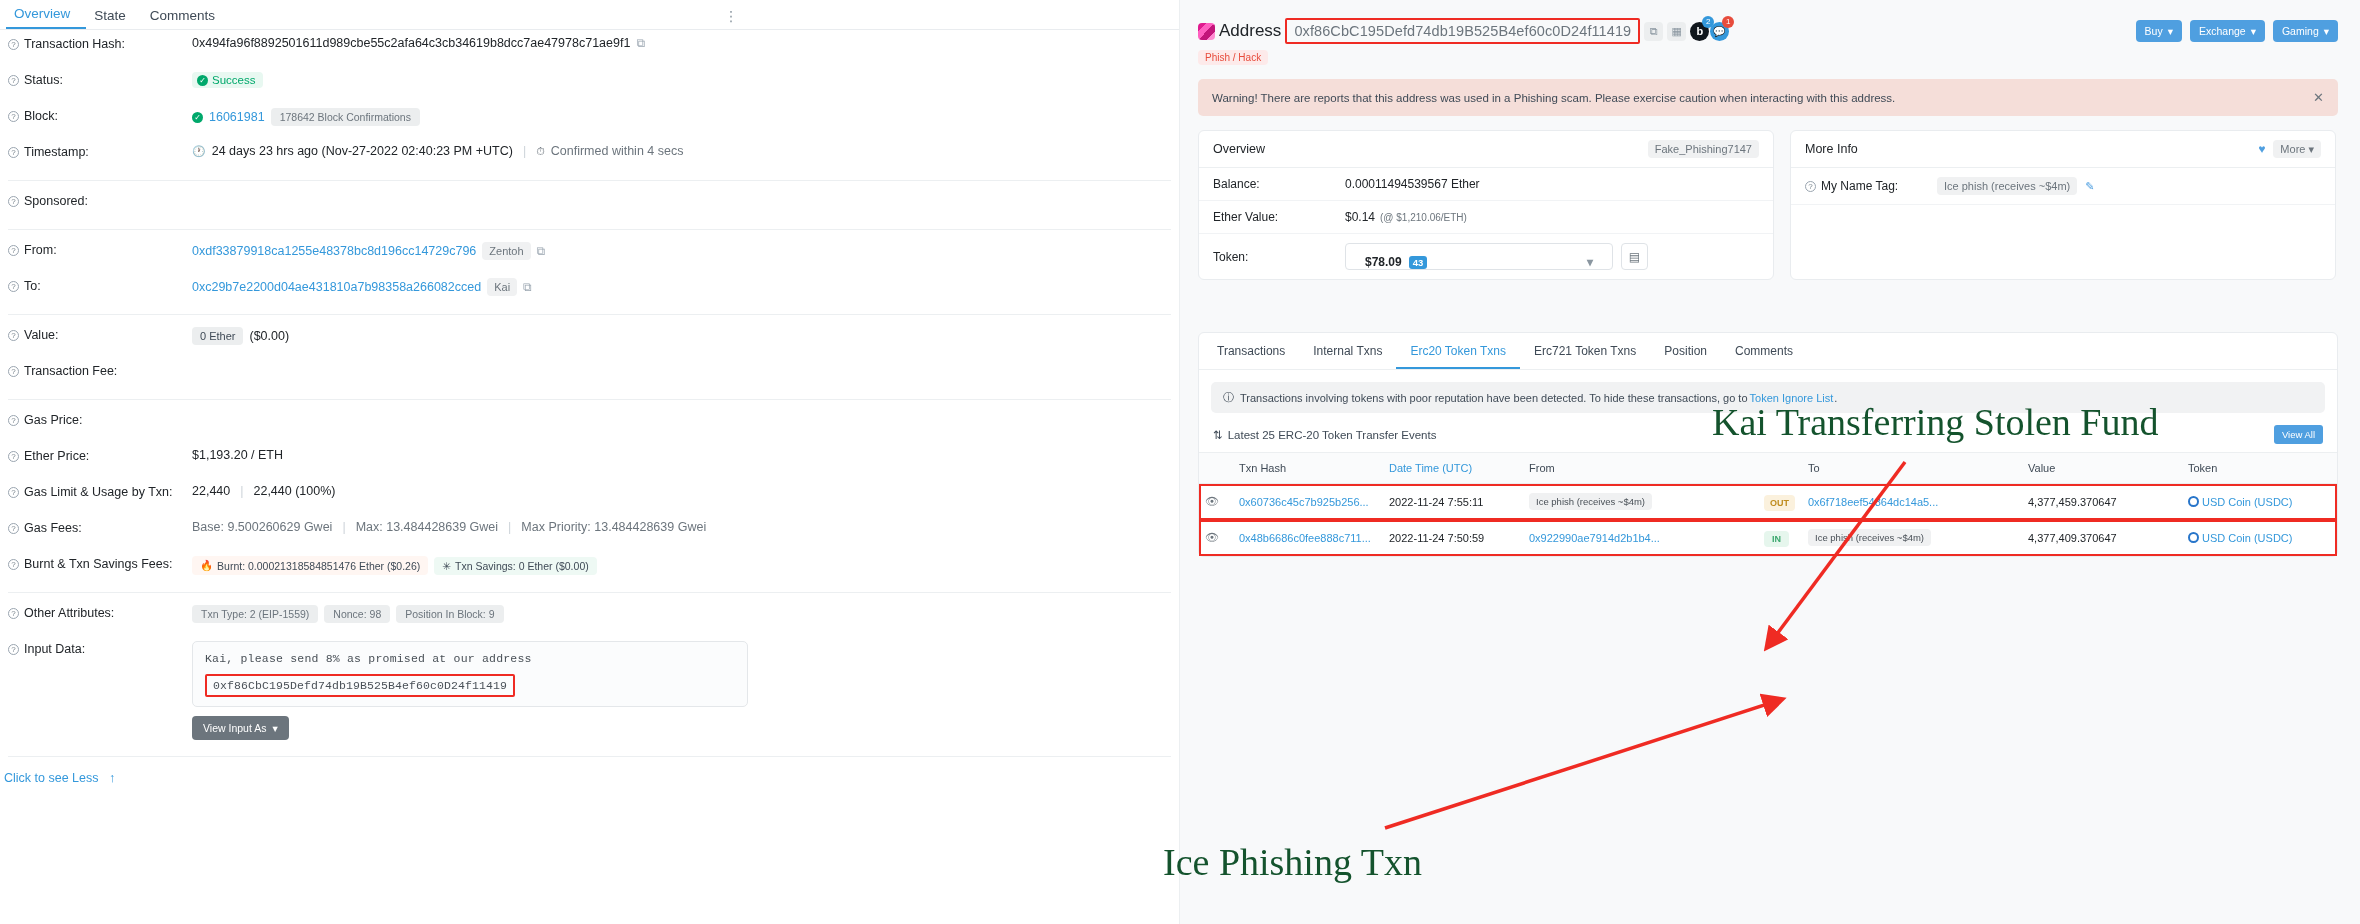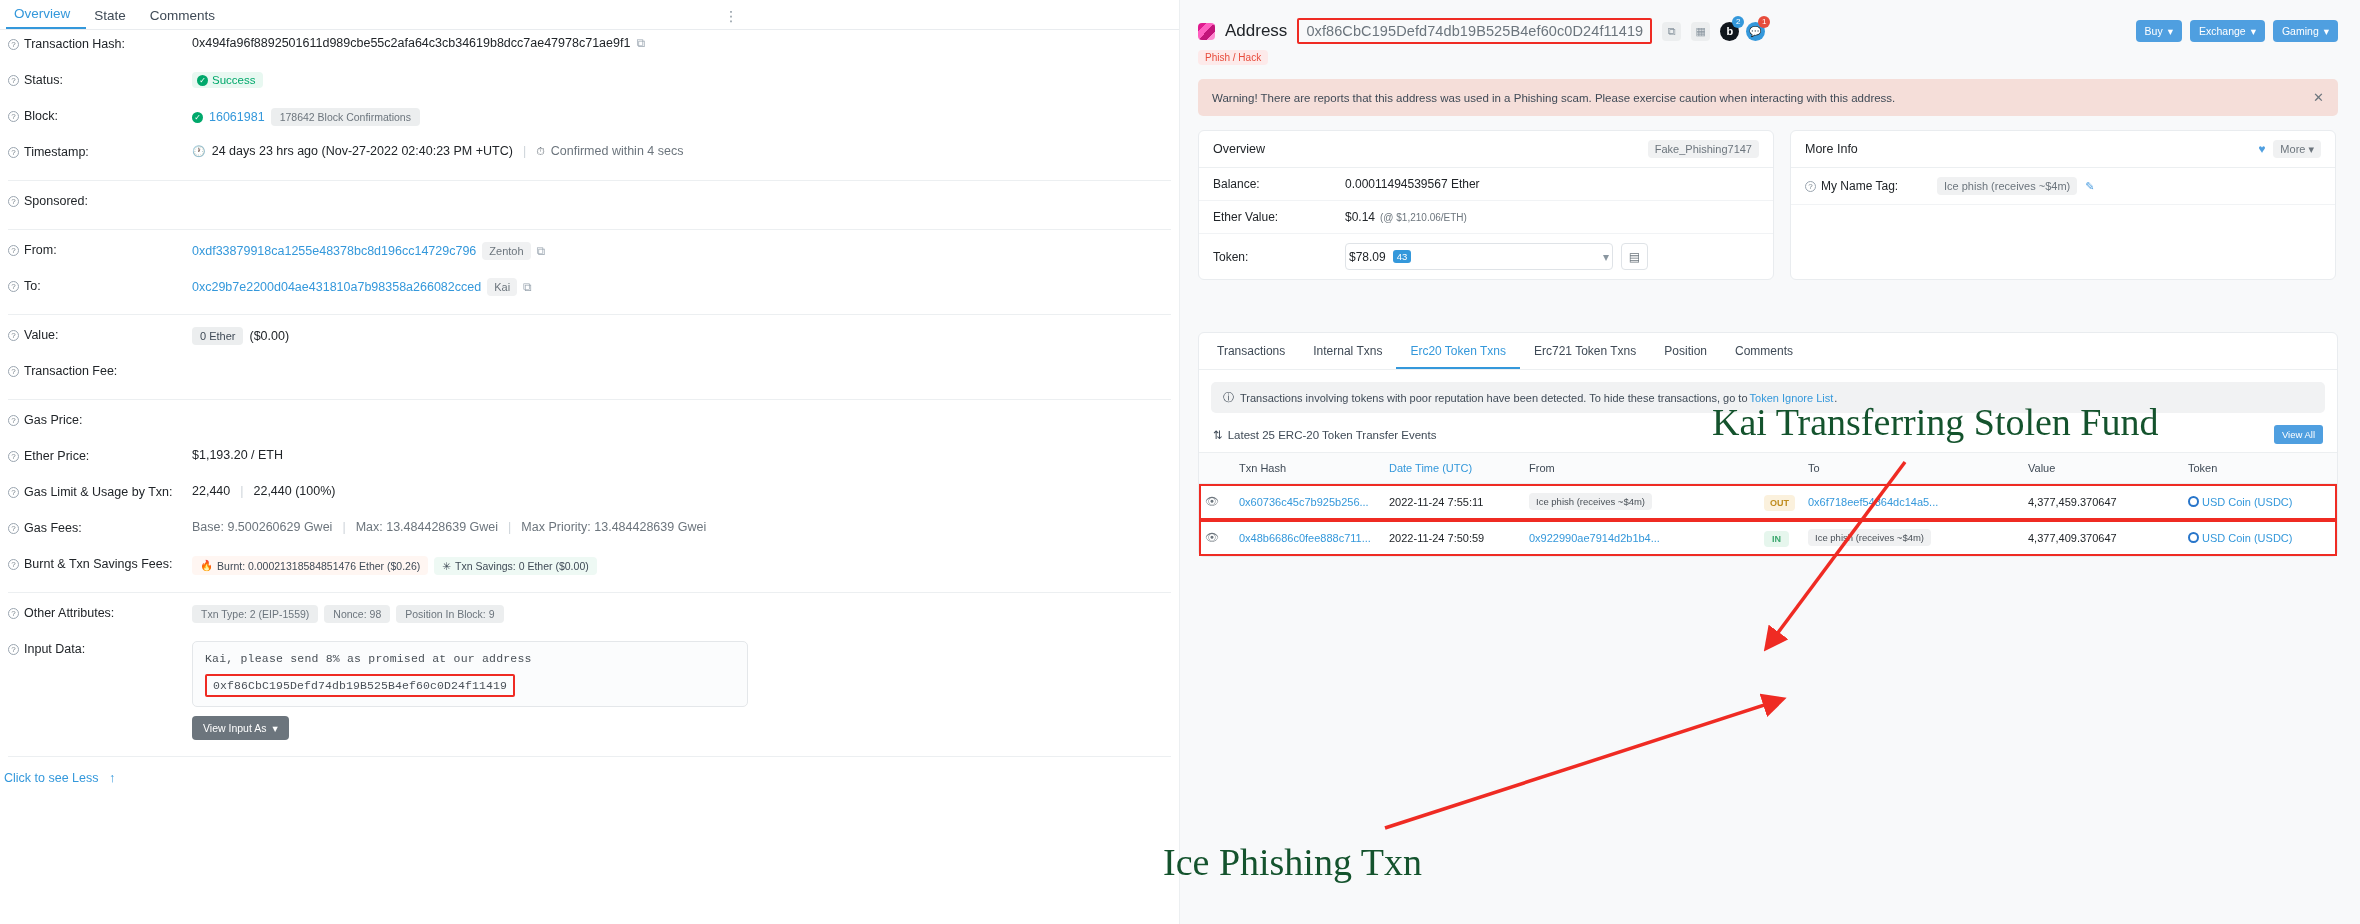--- a/index.html
+++ b/index.html
@@ -96,21 +96,21 @@
     display: inline-flex; align-items: center; gap: 6px;
   }
   .see-less { color: #3498db; font-size: 12.5px; padding: 8px 0 0 4px; cursor: pointer; }
 
   
   #right-panel {
     position: absolute; left: 1180px; top: 0;
     width: 1180px; height: 924px; background: #f8f9fa;
     padding: 18px 22px 0 18px;
   }
-  .addr-head { display: flex; align-items: center; gap: 10px; }
+  .addr-head { display: flex; align-items: center; gap: 4px; }
   .blockie {
     width: 17px; height: 17px; border-radius: 4px;
     background:
       linear-gradient(135deg,#e01a8e 0 25%, #ff5fc0 25% 50%, #c2157a 50% 75%, #ff8ad1 75% 100%);
   }
   .addr-title { font-size: 17px; color: #212529; font-weight: 400; }
   .addr-redbox {
     border: 2px solid #ef2b23; border-radius: 2px; padding: 3px 7px;
     font-size: 14.5px; color: #6c757d; letter-spacing: .1px;
   }
@@ -154,23 +154,23 @@
     border-bottom: 1px solid #eceff1; font-size: 12.5px; color: #212529;
   }
   .card-row {
     display: flex; align-items: center; padding: 9px 14px;
     font-size: 12px; color: #212529; border-bottom: 1px solid #f1f3f5;
   }
   .card-row:last-child { border-bottom: none; }
   .card-row .k { width: 132px; flex: 0 0 132px; color: #212529;
     display:flex; align-items:center; gap:5px;}
   .tok-select {
-    display: flex; align-items: center; border: 1px solid #dfe3e7;
-    border-radius: 4px; background: #fff; height: 27px; padding: 0 3px;
-    width: 268px; font-size: 12px; cursor: pointer;
+    display: flex; align-items: flex-end; border: 1px solid #dfe3e7;
+    border-radius: 4px; background: #fff; height: 27px; padding: 0 19px;
+    width: 268px; font-size: 12px; cursor: pointer; font-weight: bold;
   }
   .badge-cnt { background: #3498db; color: #fff; font-size: 9.5px;
     border-radius: 3px; padding: 1px 4px; margin-left: 7px; }
   .wallet-btn {
     width: 27px; height: 27px; border: 1px solid #dfe3e7; border-radius: 4px;
     margin-left: 8px; display:inline-flex; align-items:center; justify-content:center;
     color: #6c757d; font-size: 12px; cursor: pointer; background:#fff;
   }
   .tabs2 { display: flex; gap: 0; border-bottom: 1px solid #eceff1; padding: 0 4px; }
   .tabs2 .t { font-size: 12px; color: #3f4a56; padding: 11px 14px 9px; cursor: pointer; }

